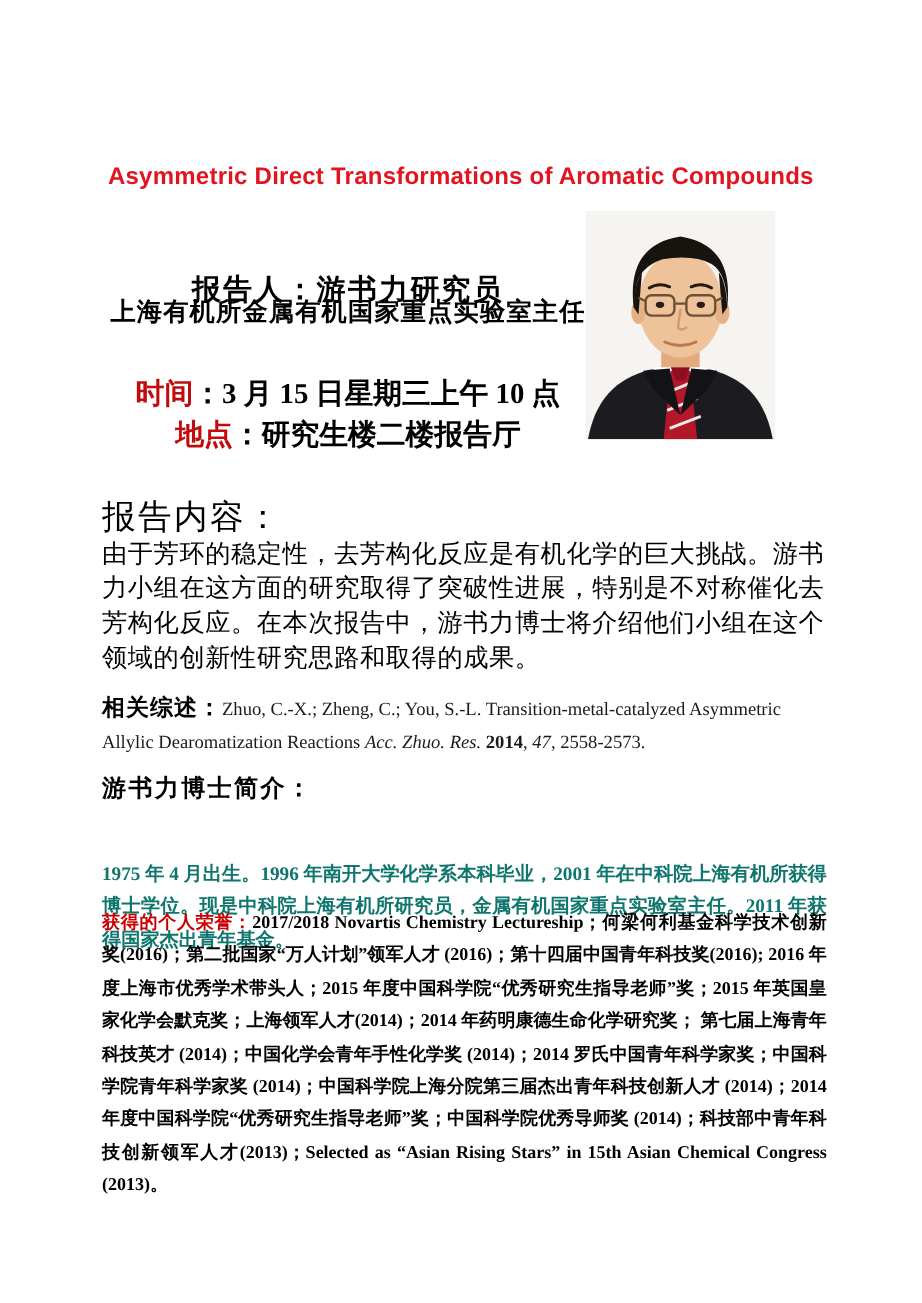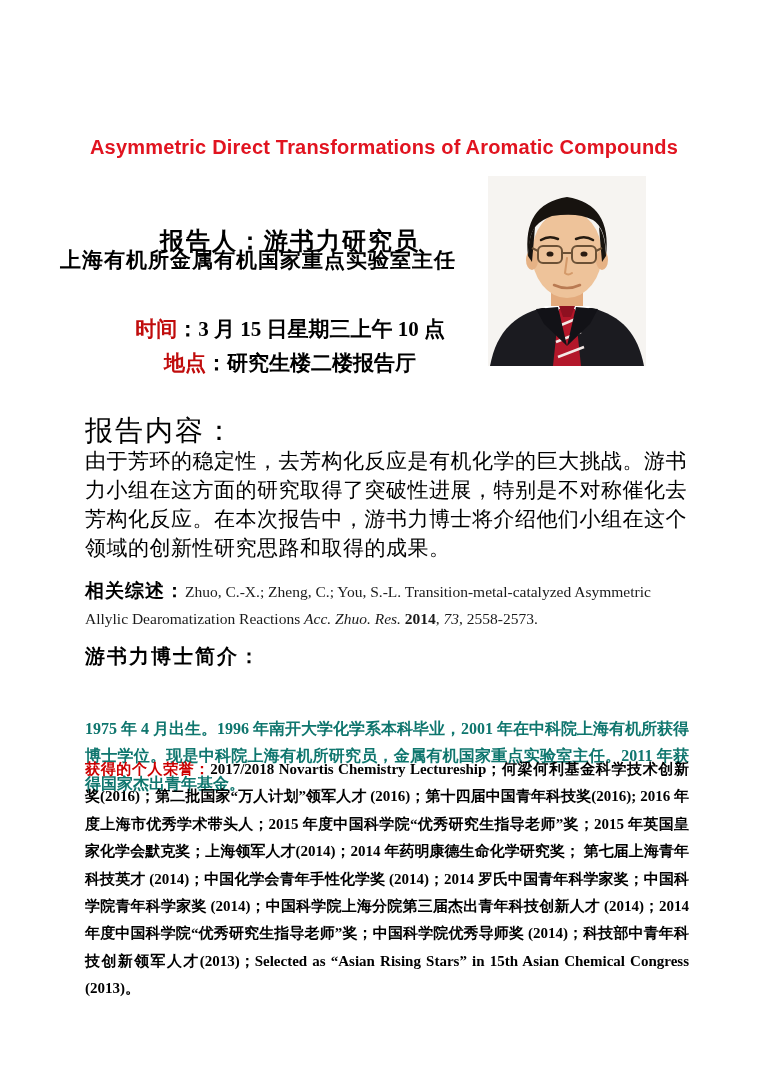--- a/index.html
+++ b/index.html
@@ -19,26 +19,26 @@
     letter-spacing:0.2px;
   }
   .speaker-line{
     position:absolute;top:200px;left:75px;width:430px;
     text-align:center;font-weight:bold;font-size:24px;color:#000;
     letter-spacing:2px;
     margin-top:25px;
   }
   .affil-line{
     position:absolute;top:246px;left:60px;width:460px;
-    text-align:left;font-weight:bold;font-size:21px;color:#000;
+    text-align:center;font-weight:bold;font-size:21px;color:#000;
     letter-spacing:1px;
   }
   .schedule{
     position:absolute;top:312px;left:75px;width:430px;
-    text-align:center;font-weight:bold;font-size:21px;line-height:34px;color:#000;
+    text-align:center;font-weight:bold;font-size:24px;line-height:34px;color:#000;
   }
   .red{color:#c00c0c;}
   .photo{
     position:absolute;left:488px;top:176px;width:158px;height:190px;
     background:#f6f4f1;
   }
   .abs-heading{
     position:absolute;top:412px;left:85px;
     font-size:28px;color:#000;letter-spacing:2px;
   }
@@ -126,20 +126,20 @@
       <path d="M71,130 L87,130 L83,141 L75,141 Z" fill="#8e1020"></path>
 
       <path d="M48,133 L70,131 L79,170 L56,148 Z" fill="#121217"></path>
       <path d="M110,133 L88,131 L79,170 L102,148 Z" fill="#121217"></path>
     </svg>
   </div>
 
   <div class="abs-heading">报告内容：</div>
   <div class="abs-body">由于芳环的稳定性，去芳构化反应是有机化学的巨大挑战。游书力小组在这方面的研究取得了突破性进展，特别是不对称催化去芳构化反应。在本次报告中，游书力博士将介绍他们小组在这个领域的创新性研究思路和取得的成果。</div>
 
-  <div class="reference"><span class="ref-label">相关综述：</span><span>Zhuo, C.-X.; Zheng, C.; You, S.-L. Transition-metal-catalyzed Asymmetric Allylic Dearomatization Reactions </span><span class="it">Acc. Zhuo. Res.</span><span class="b"> 2014</span><span>, </span><span class="it">73</span><span>, 2558-2573.</span></div>
+  <div class="reference"><span class="ref-label">相关综述：</span><span>Zhuo, C.-X.; Zheng, C.; You, S.-L. Transition-metal-catalyzed Asymmetric Allylic Dearomatization Reactions </span><span class="it">Acc. Zhuo. Res.</span><span class="b"> 2014</span><span>, </span><span class="it">47</span><span>, 2558-2573.</span></div>
 
   <div class="bio-heading">游书力博士简介：</div>
   <div class="bio-body">1975 年 4 月出生。1996 年南开大学化学系本科毕业，2001 年在中科院上海有机所获得博士学位。现是中科院上海有机所研究员，金属有机国家重点实验室主任。2011 年获得国家杰出青年基金。</div>
 
   <div class="honors"><span class="red">获得的个人荣誉：</span><span>2017/2018 Novartis Chemistry Lectureship；何梁何利基金科学技术创新奖(2016)；第二批国家“万人计划”领军人才 (2016)；第十四届中国青年科技奖(2016); 2016 年度上海市优秀学术带头人；2015 年度中国科学院“优秀研究生指导老师”奖；2015 年英国皇家化学会默克奖；上海领军人才(2014)；2014 年药明康德生命化学研究奖； 第七届上海青年科技英才 (2014)；中国化学会青年手性化学奖 (2014)；2014 罗氏中国青年科学家奖；中国科学院青年科学家奖 (2014)；中国科学院上海分院第三届杰出青年科技创新人才 (2014)；2014 年度中国科学院“优秀研究生指导老师”奖；中国科学院优秀导师奖 (2014)；科技部中青年科技创新领军人才(2013)；Selected as “Asian Rising Stars” in 15th Asian Chemical Congress (2013)。</span></div>
 
 </div>
 
 </body></html>

